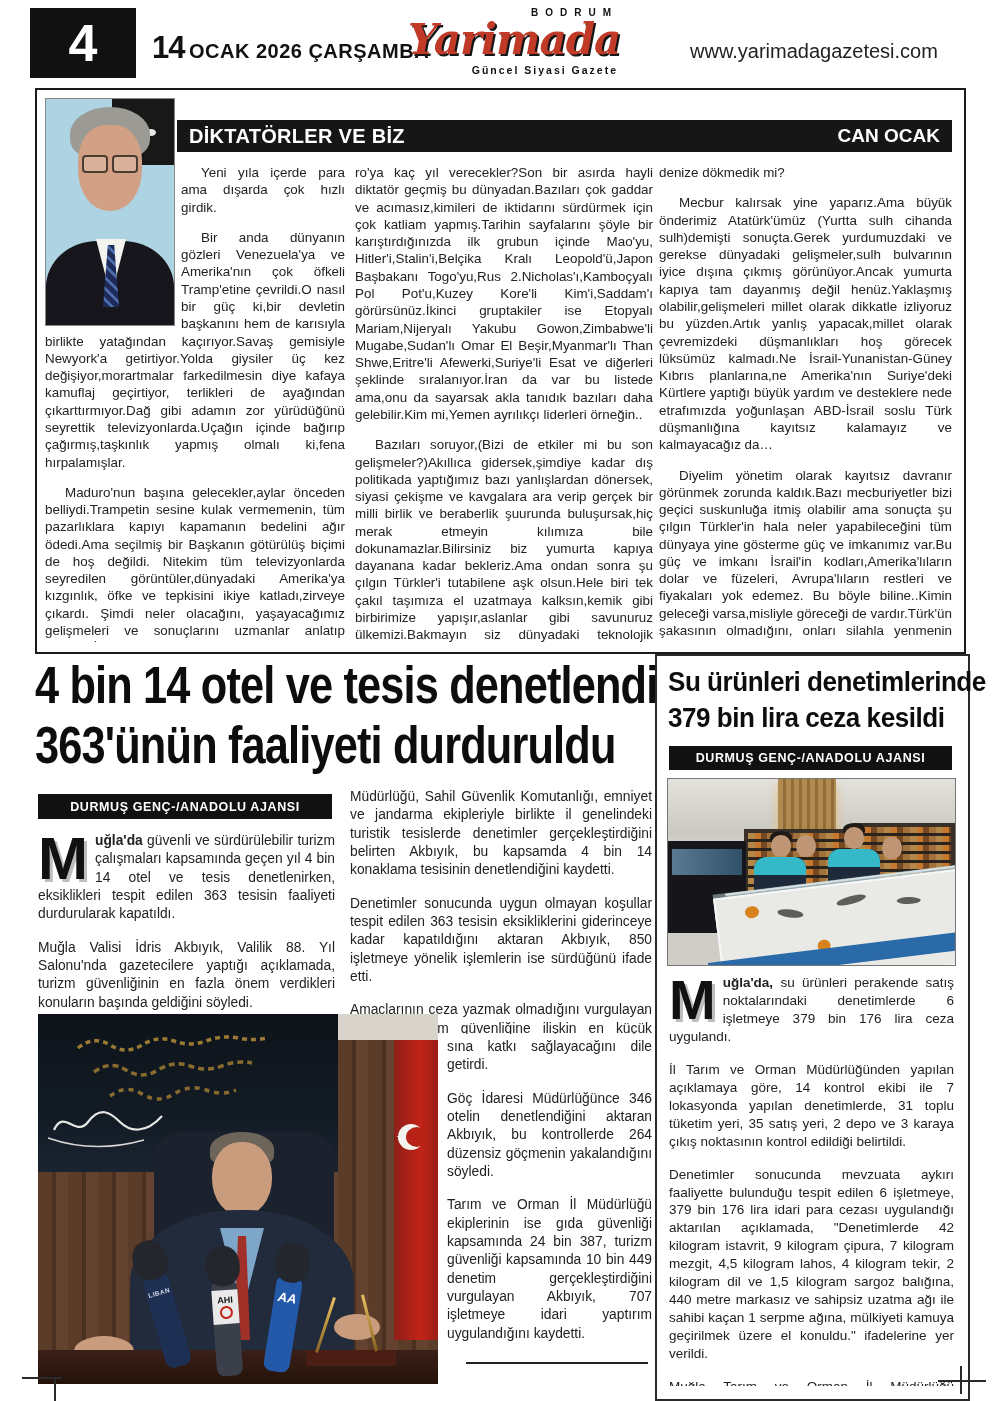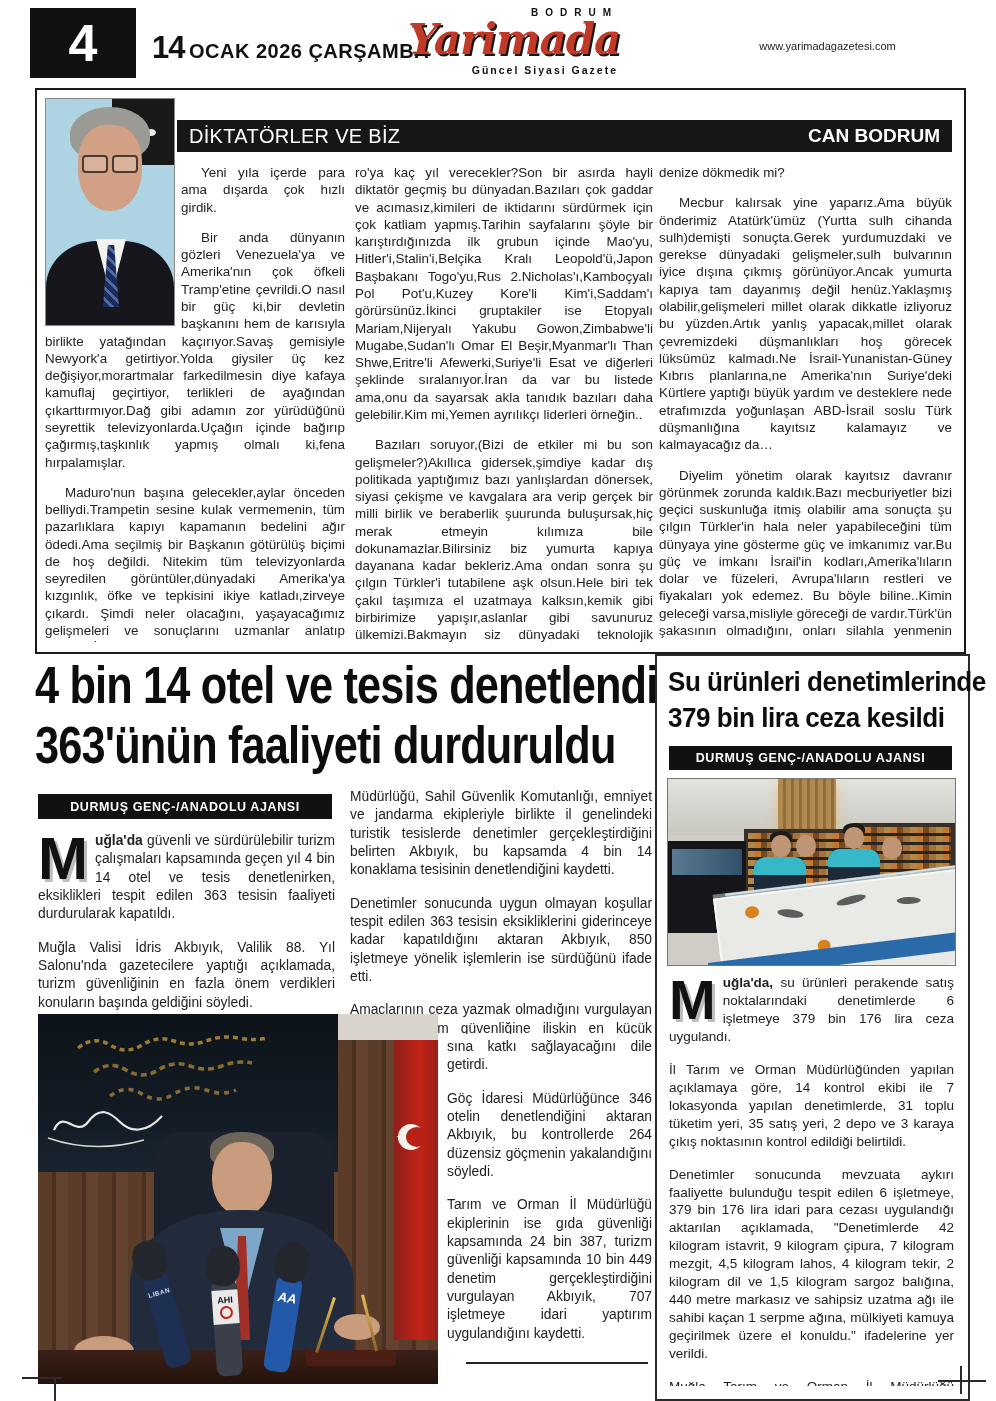--- a/index.html
+++ b/index.html
@@ -11,27 +11,27 @@
   .pagenum-box{left:30px;top:8px;width:106px;height:70px;background:#111;color:#fff;
     display:flex;align-items:center;justify-content:center;font-size:52px;font-weight:700;}
   .date-line{left:152px;top:30px;font-weight:700;color:#111;white-space:nowrap;}
   .date-line .big{font-size:31px;letter-spacing:-1px;}
   .date-line .rest{font-size:20px;letter-spacing:0.5px;}
   .logo{left:408px;top:8px;width:210px;text-align:right;line-height:1;}
   .logo .bodrum{font-size:10px;font-weight:700;letter-spacing:7px;color:#111;}
   .logo .name{font-family:"DejaVu Serif", serif;font-style:italic;font-weight:700;
     font-size:42px;color:#c13a28;text-shadow:2px 2px 0 #161616;letter-spacing:-1px;margin-top:1px;}
   .logo .tagline{font-size:10.5px;font-weight:700;color:#111;letter-spacing:2px;margin-top:4px;}
-  .website{left:690px;top:40px;width:275px;text-align:center;font-size:11px;color:#222;}
+  .website{left:690px;top:40px;width:275px;text-align:left;font-size:20px;color:#222;}
 
   
   .opinion-box{left:35px;top:88px;width:927px;height:562px;border:2px solid #1a1a1a;background:#fff;}
   .op-titlebar{left:140px;top:30px;width:775px;height:32px;background:#161616;color:#fff;
     display:flex;align-items:center;justify-content:space-between;padding:0 12px;box-sizing:border-box;}
-  .op-title{font-size:20px;font-weight:400;letter-spacing:0.3px;}
+  .op-title{font-size:20px;font-weight:700;letter-spacing:0.3px;}
   .op-author{font-size:19px;font-weight:700;}
   .op-col{font-size:13.4px;line-height:1.29;text-align:justify;color:#222;overflow:hidden;}
   .op-col p{margin:0 0 13px 0;text-indent:20px;}
   .op-col p.cont{text-indent:0;}
   .col1{left:8px;top:74px;width:300px;height:478px;}
   .col2{left:318px;top:74px;width:298px;height:478px;}
   .col3{left:622px;top:74px;width:293px;height:478px;}
   .photo-spacer{float:left;width:136px;height:164px;}
 
   
@@ -164,21 +164,21 @@
         <div class="ap-lens" style="left:0;"></div>
         <div class="ap-lens" style="left:30px;"></div>
       </div>
       <div class="ap-suit"></div>
       <div class="ap-shirt"></div>
       <div class="ap-tie"></div>
     </div>
 
     <div class="abs op-titlebar">
       <span class="op-title">DİKTATÖRLER VE BİZ</span>
-      <span class="op-author">CAN BODRUM</span>
+      <span class="op-author">CAN OCAK</span>
     </div>
 
     <div class="abs op-col col1">
       <div class="photo-spacer"></div>
       <p>Yeni yıla içerde para ama dışarda çok hızlı girdik.</p>
       <p>Bir anda dünyanın gözleri Venezuela'ya ve Amerika'nın çok öfkeli Tramp'etine çevrildi.O nasıl bir güç ki,bir devletin başkanını hem de karısıyla birlikte yatağından kaçırıyor.Savaş gemisiyle Newyork'a getirtiyor.Yolda giysiler üç kez değişiyor,morartmalar farkedilmesin diye kafaya kamuflaj geçirtiyor, terlikleri de ayağından çıkarttırmıyor.Dağ gibi adamın zor yürüdüğünü seyrettik televizyonlarda.Uçağın içinde bağırıp çağırmış,taşkınlık yapmış olmalı ki,fena hırpalamışlar.</p>
       <p>Maduro'nun başına gelecekler,aylar önceden belliydi.Trampetin sesine kulak vermemenin, tüm pazarlıklara kapıyı kapamanın bedelini ağır ödedi.Ama seçilmiş bir Başkanın götürülüş biçimi de hoş değildi. Nitekim tüm televizyonlarda seyredilen görüntüler,dünyadaki Amerika'ya kızgınlık, öfke ve tepkisini ikiye katladı,zirveye çıkardı. Şimdi neler olacağını, yaşayacağımız gelişmeleri ve sonuçlarını uzmanlar anlatıp duruyor.İşin bu bölümünü onlara bırakıp,biz trampet sesinin yankılandığı diğer ülkelere gelelim.Hedefte Meksika,Küba, Kolombiya,Kostarika ve İran var.Allah hepsini Amerika'nın yönetim çılgınlığından korusun.</p>
 
     </div>
     <div class="abs op-col col2">

